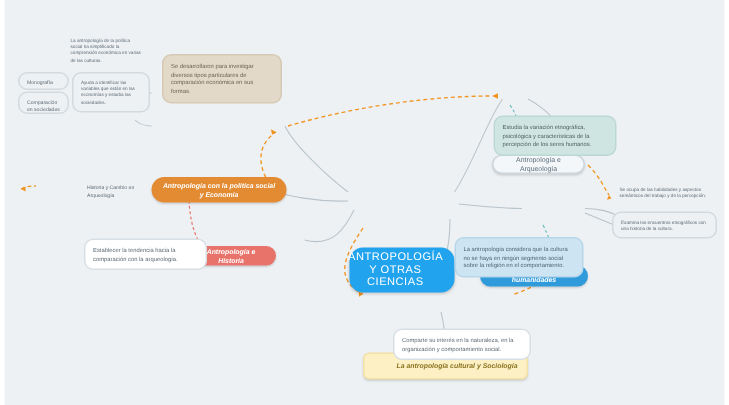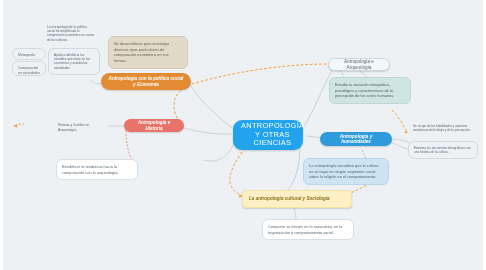--- a/index.html
+++ b/index.html
@@ -19,23 +19,24 @@
   .gutter{position:absolute;top:0;bottom:0;background:#ffffff;z-index:40;}
   .gutter.l{left:0;width:3px;}
   .gutter.r{right:0;width:3px;}
 
   svg#wires{position:absolute;left:0;top:0;width:486px;height:270px;z-index:1;}
 
   .node{
     position:absolute;
     z-index:5;
     box-sizing:border-box;
-    display:flex;align-items:center;justify-content:flex-start;
+    display:flex;align-items:center;justify-content:flex-end;
     text-align:center;
     line-height:1.15;
+    margin-top:45px;
   }
   .central{
     background:#22a3ee;
     color:#ffffff;
     border-radius:9px;
     font-size:7.4px;
     letter-spacing:.35px;
     padding:6px 8px;
     box-shadow:0 1px 2px rgba(0,0,0,.18);
   }

